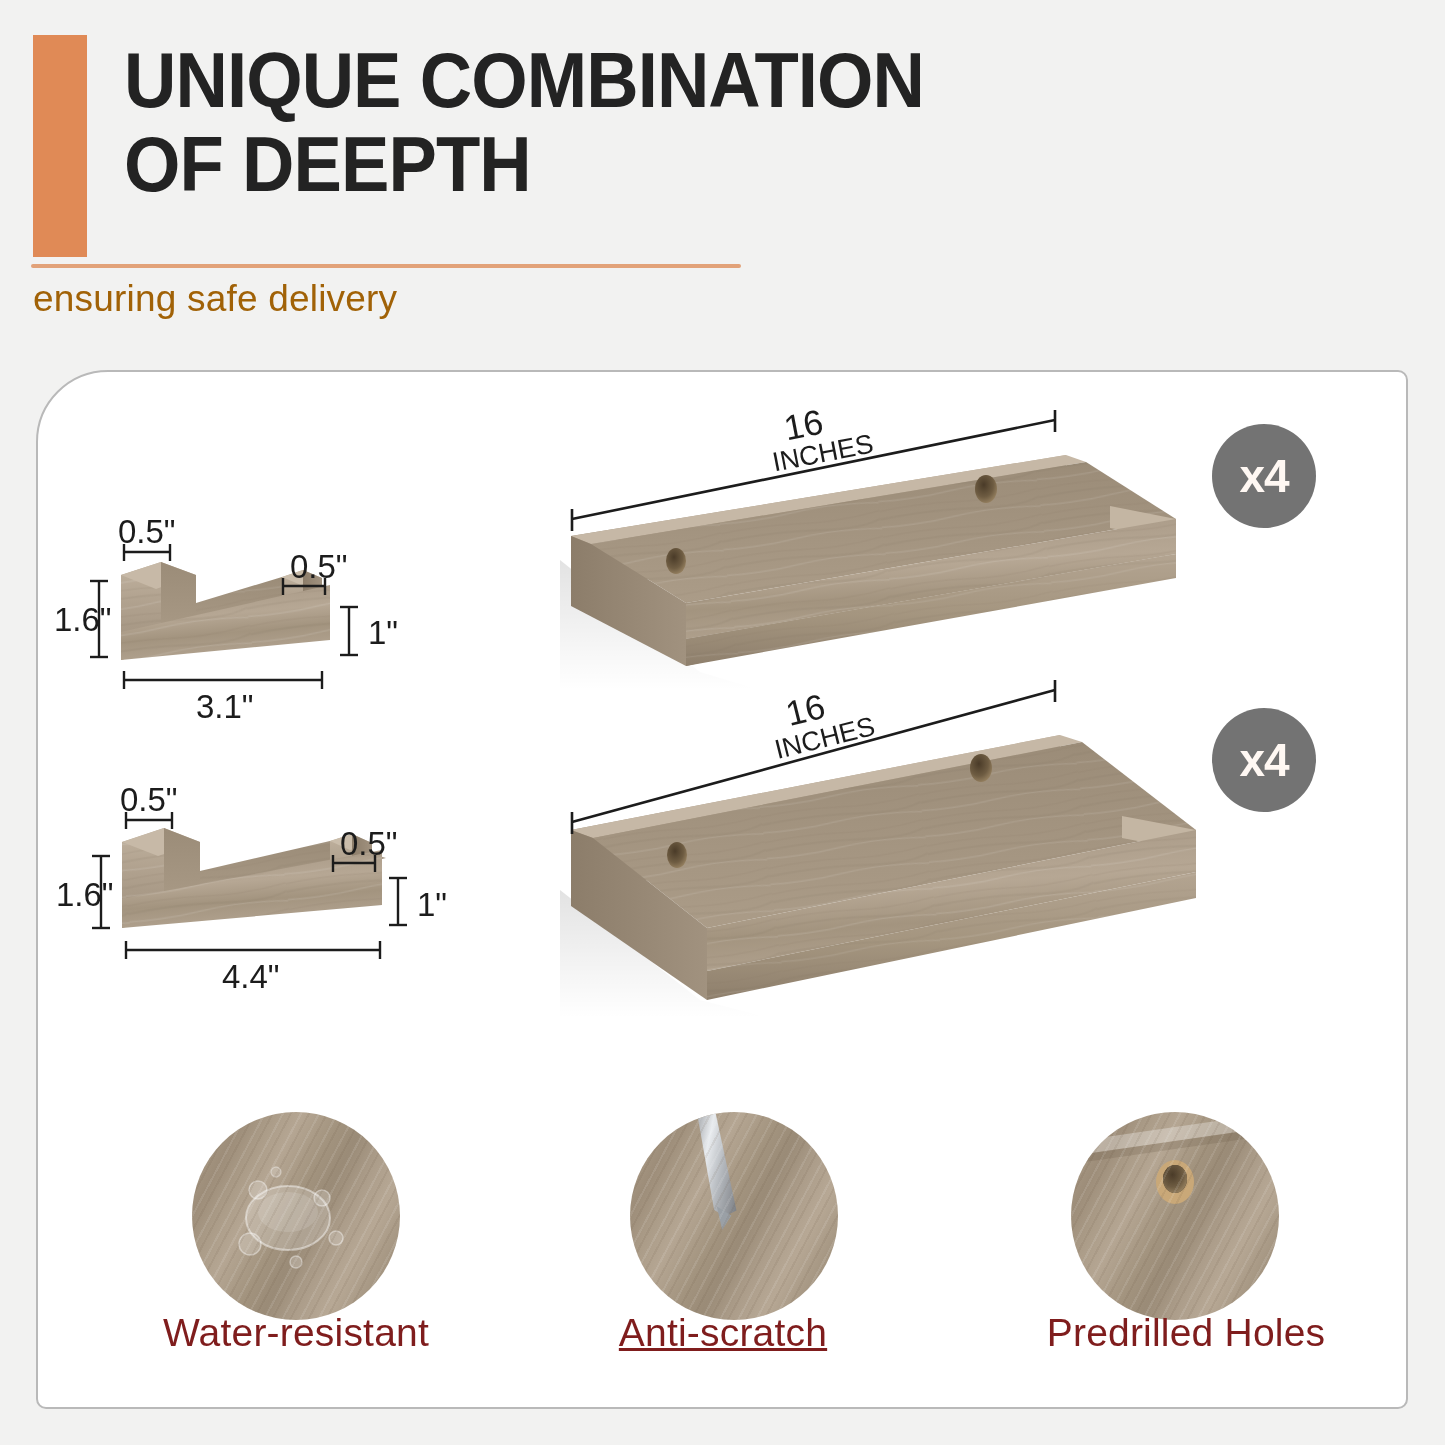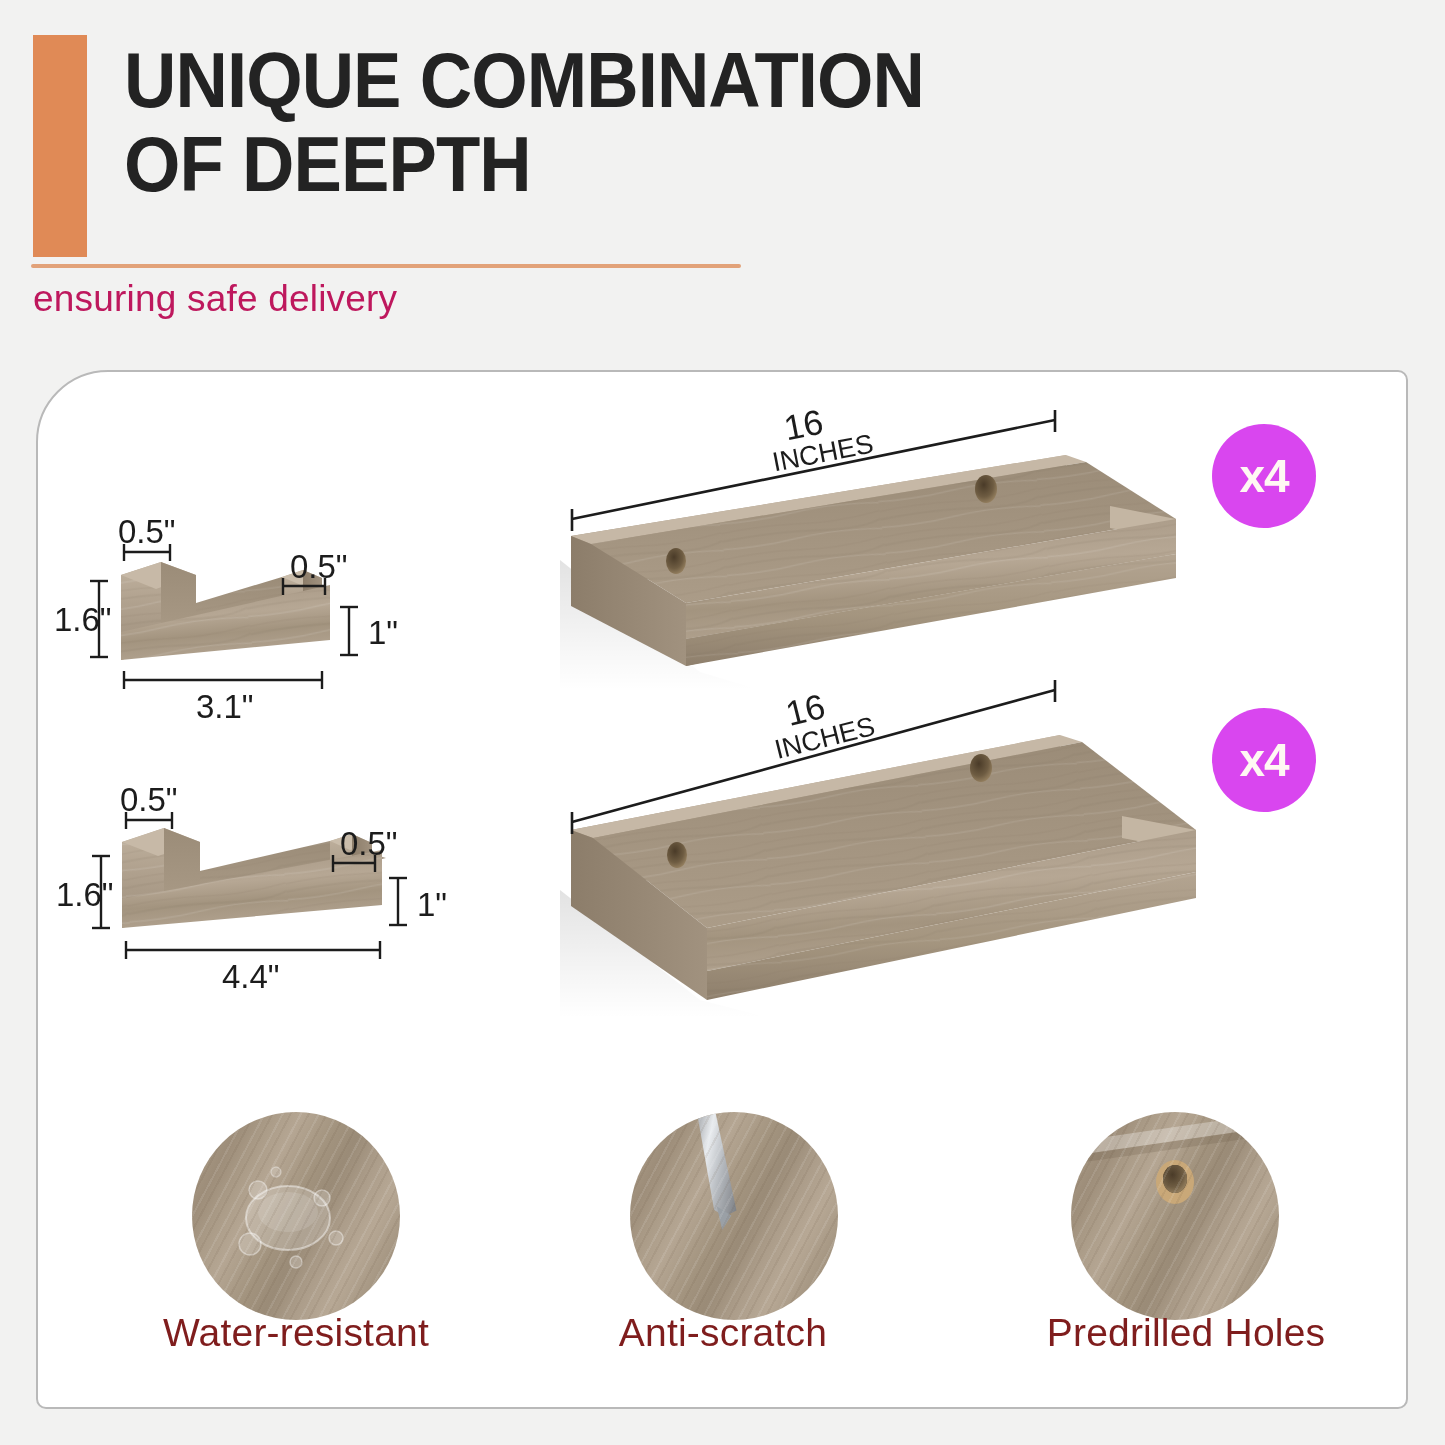--- a/index.html
+++ b/index.html
@@ -25,21 +25,21 @@
     font-stretch:condensed;
     transform:scaleX(0.93);transform-origin:left top;
   }
   .headline .ln{display:block;white-space:nowrap;}
   .divider{
     position:absolute;left:31px;top:264px;width:710px;height:4px;
     background:#e2a279;border-radius:2px;
   }
   .subhead{
     position:absolute;left:33px;top:278px;
-    font-size:37px;color:#be185d;font-weight:400;letter-spacing:.2px;
+    font-size:37px;color:#a16207;font-weight:400;letter-spacing:.2px;
   }
 
   
   .weight-badge{position:absolute;left:1160px;top:55px;width:190px;height:225px;}
 
   
   .card{
     position:absolute;left:36px;top:370px;width:1372px;height:1039px;
     background:#ffffff;
     border:2px solid #b9b9b9;
@@ -50,21 +50,21 @@
     box-sizing:border-box;
     overflow:hidden;
   }
 
   
   .layer{position:absolute;left:0;top:0;width:1445px;height:1445px;pointer-events:none;}
 
   
   .badge-x4{
     position:absolute;width:104px;height:104px;border-radius:50%;
-    background:#d946ef;
+    background:#737373;
     color:#fff8f3;font-size:46px;font-weight:700;
     display:flex;align-items:center;justify-content:center;
     letter-spacing:-1px;
   }
   #badge1{left:1212px;top:424px;}
   #badge2{left:1212px;top:708px;}
 
   
   .feature{position:absolute;width:208px;height:208px;}
   .feature .disc{
@@ -86,21 +86,21 @@
         rgba(0,0,0,0.00) 9px, rgba(0,0,0,0.00) 16px);
   }
   .feature-label{
     position:absolute;width:420px;text-align:center;
     font-size:39px;color:#7f1d1d;letter-spacing:.2px;
   }
   #feat1{left:192px;top:1112px;}
   #feat2{left:630px;top:1112px;}
   #feat3{left:1071px;top:1112px;}
   #lab1{left:86px;top:1311px;}
-  #lab2{left:513px;top:1311px;}
+  #lab2{left:513px;top:1311px;text-decoration:underline;}
   #lab3{left:976px;top:1311px;}
 
   .dim-text{
     position:absolute;font-size:26px;color:#1c1c1c;font-weight:400;
     white-space:nowrap;
   }
   .dim-text.big{font-size:33px;}
   .inch-text{
     position:absolute;font-size:27px;color:#1c1c1c;white-space:nowrap;
   }

